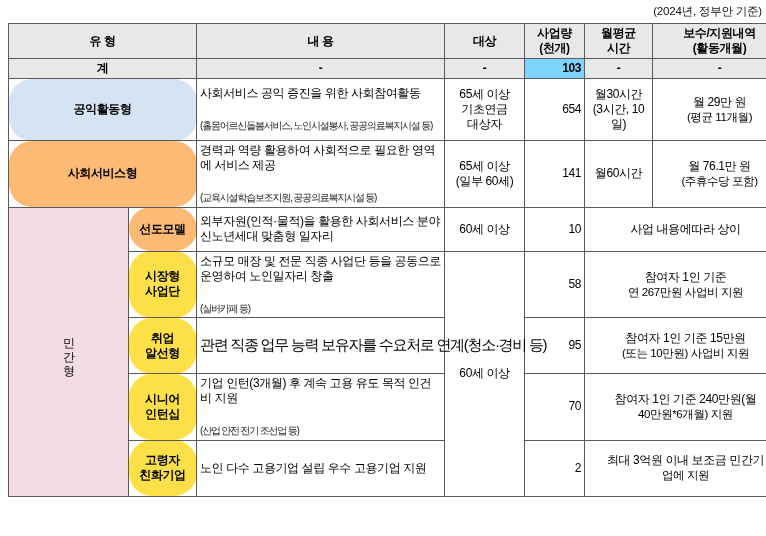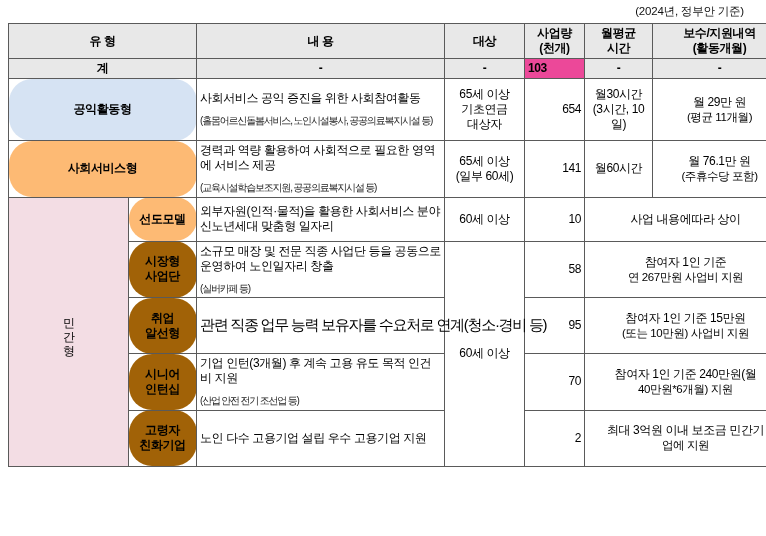--- a/index.html
+++ b/index.html
@@ -11,21 +11,21 @@
     width: 766px;
     height: 536px;
     font-family: "Liberation Sans", sans-serif;
     color: #000;
     position: relative;
   }
   .page {
     width: 766px;
     height: 384px;
     box-sizing: border-box;
-    padding: 4px 18px 0 8px;
+    padding: 4px 0 0 8px;
     position: relative;
   }
   .note {
     text-align: right;
     font-size: 11.5px;
     color: #111;
     padding-right: 4px;
     padding-bottom: 4px;
     letter-spacing: -0.2px;
   }
@@ -51,55 +51,55 @@
     letter-spacing: -0.5px;
   }
   .hdr .sub { display:block; }
   .sum {
     background: #e8e8e8;
     font-weight: bold;
     text-align: center;
     font-size: 13.5px;
   }
   .sum-val {
-    background: #ec4899;
-    font-weight: bold;
-    text-align: left;
+    background: #7dd3fc;
+    font-weight: bold;
+    text-align: right;
     font-size: 14px;
   }
   .type-cell {
     text-align: center;
     font-weight: bold;
     font-size: 13px;
     letter-spacing: -0.6px;
     border-radius: 23px;
   }
   .bg-blue { background: #d6e3f3; }
   .bg-yellow { background: #fdba74; }
   .bg-pink { background: #f3dde4; }
-  .bg-white { background: #a16207; }
+  .bg-white { background: #fde047; }
   .vert {
     writing-mode: vertical-rl;
     text-orientation: upright;
     letter-spacing: 2px;
     line-height: 1.1;
     display: inline-block;
   }
   .content-cell {
     text-align: left;
     font-size: 12.5px;
     padding-left: 5px;
     letter-spacing: -0.5px;
   }
   .small-note {
     display: block;
     font-size: 10px;
     letter-spacing: -1.2px;
     color: #222;
-    margin-top: 9px;
+    margin-top: 19px;
     white-space: nowrap;
     transform-origin: left center;
   }
   .target-cell {
     text-align: center;
     font-size: 12px;
     letter-spacing: -0.5px;
     line-height: 1.3;
   }
   .qty-cell {

